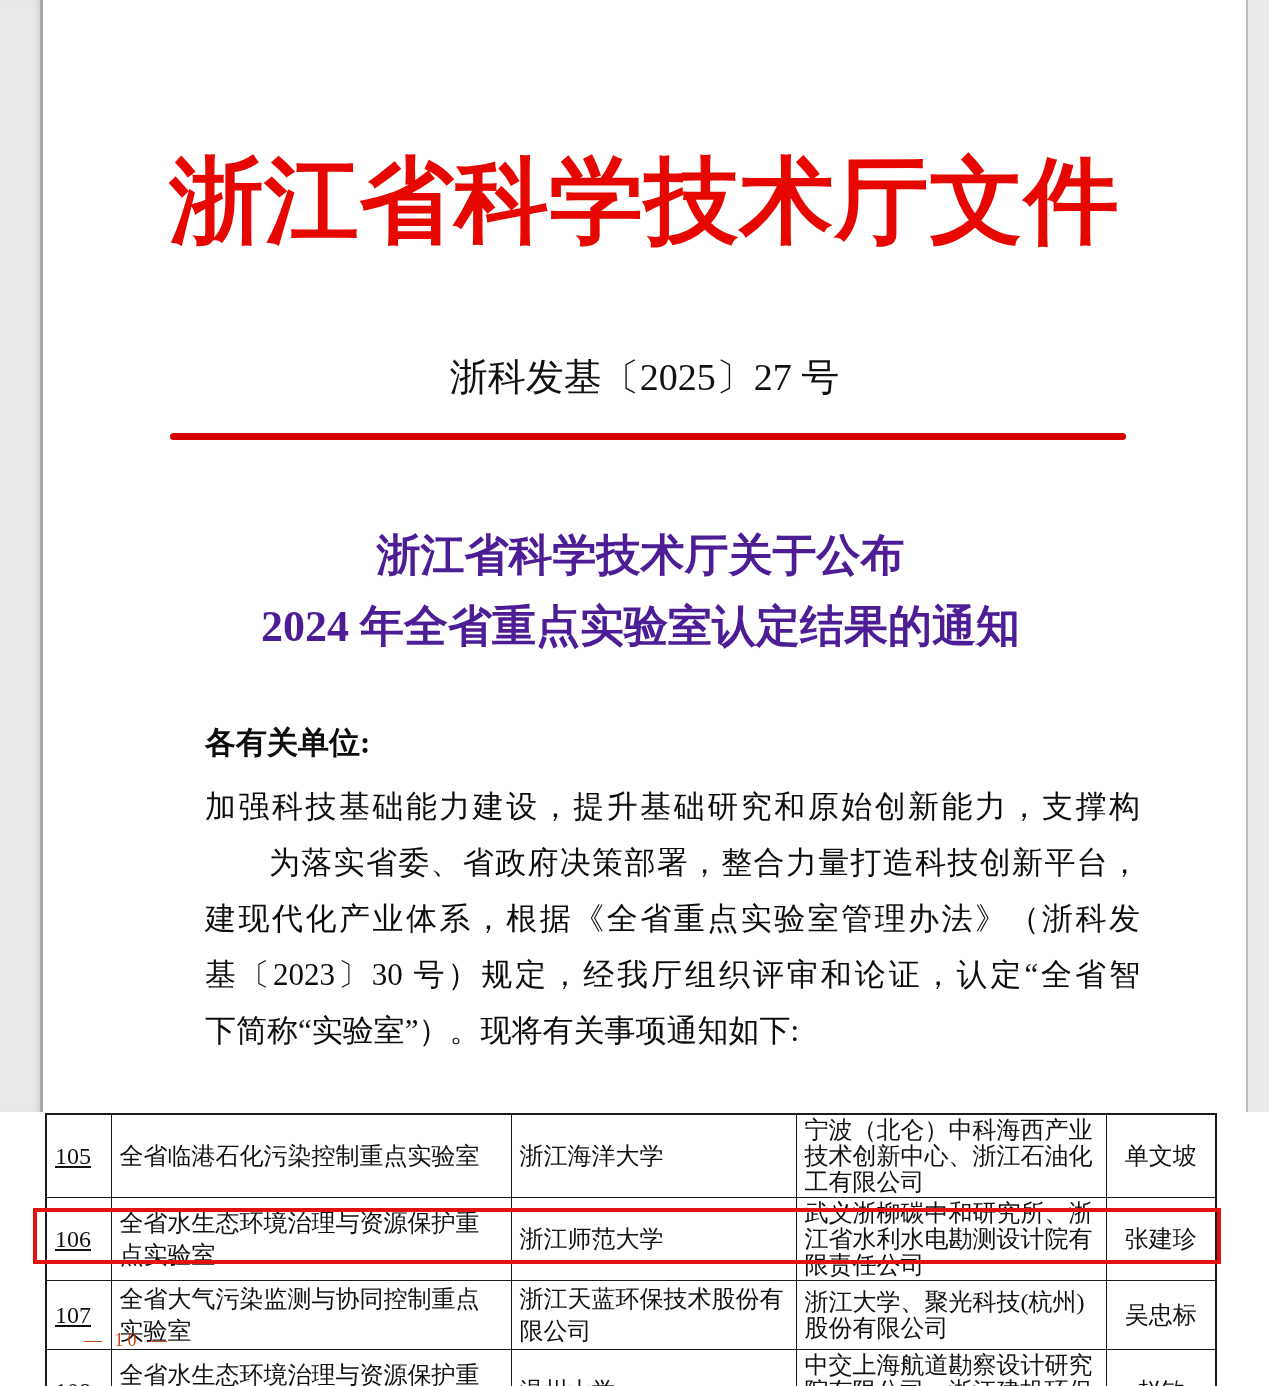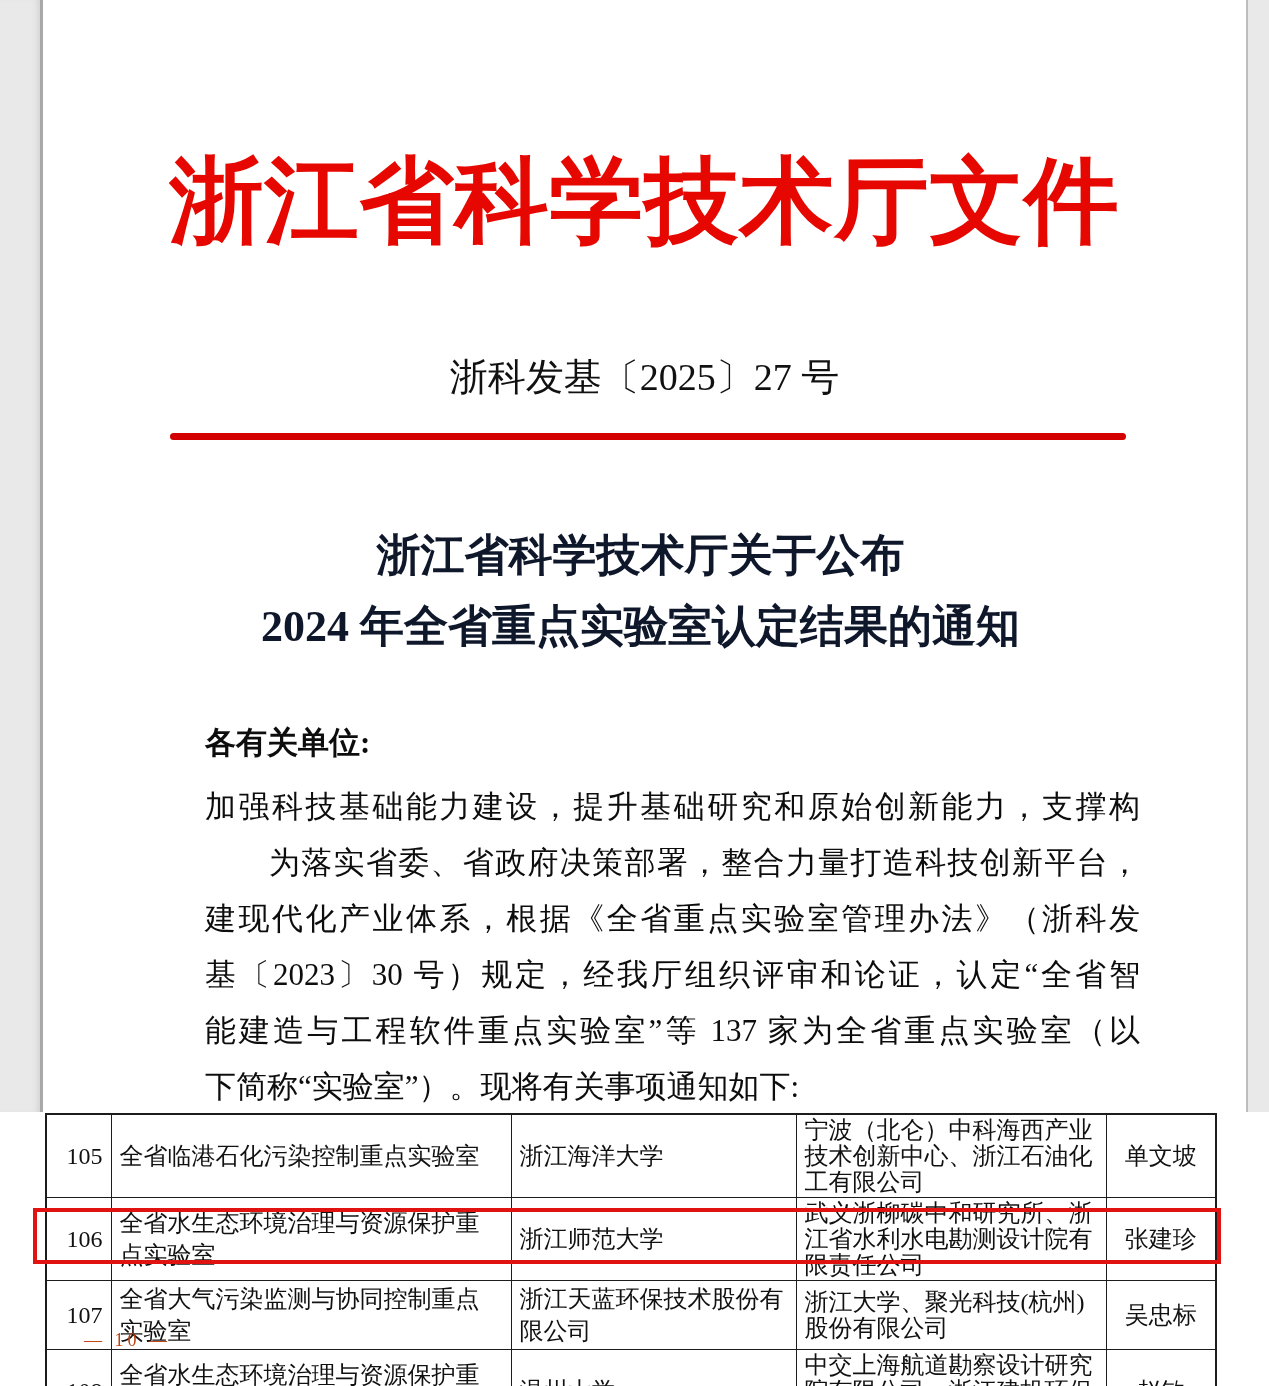--- a/index.html
+++ b/index.html
@@ -59,21 +59,21 @@
 
   .notice-title {
     position: absolute;
     left: 36px;
     right: 24px;
     top: 520px;
     text-align: center;
     font-size: 44px;
     font-weight: bold;
     line-height: 71px;
-    color: #0f172a;
+    color: #4c1d95;
   }
 
   .salutation {
     position: absolute;
     left: 205px;
     top: 722px;
     font-size: 31px;
     color: #0d0d0d;
     font-weight: bold;
   }
@@ -103,21 +103,21 @@
   }
   table.results td {
     border: 1.6px solid #1c1c1c;
     font-size: 24px;
     color: #111;
     padding: 2px 8px;
     height: 50px;
     overflow: hidden;
   }
   table.results { border: 2.5px solid #1c1c1c; }
-  td.c-num    { text-align: right; padding: 0; }
+  td.c-num    { text-align: left; padding: 0; text-decoration: underline; }
   td.c-lab    { padding-left: 26px; }
   td.c-inst   { padding-left: 14px; }
   td.c-part   { font-size: 22.5px; line-height: 26px; padding: 3px 10px; }
   td.c-person { text-align: center; padding: 0; }
 
   .highlight-box {
     position: absolute;
     left: 33px;
     top: 1208px;
     width: 1188px;
@@ -155,21 +155,20 @@
     <div>2024 年全省重点实验室认定结果的通知</div>
   </div>
 
   <div class="salutation">各有关单位:</div>
 
   <div class="body-text">
     <div class="line">加强科技基础能力建设，提升基础研究和原始创新能力，支撑构</div>
     <div class="line indent">为落实省委、省政府决策部署，整合力量打造科技创新平台，</div>
     <div class="line">建现代化产业体系，根据《全省重点实验室管理办法》（浙科发</div>
     <div class="line">基〔2023〕30 号）规定，经我厅组织评审和论证，认定“全省智</div>
-    <div class="line">能建造与工程软件重点实验室”等 137 家为全省重点实验室（以</div>
     <div class="line last">下简称“实验室”）。现将有关事项通知如下:</div>
   </div>
 
   <table class="results">
     <colgroup>
       <col style="width:65px">
       <col style="width:400px">
       <col style="width:285px">
       <col style="width:310px">
       <col style="width:110px">

